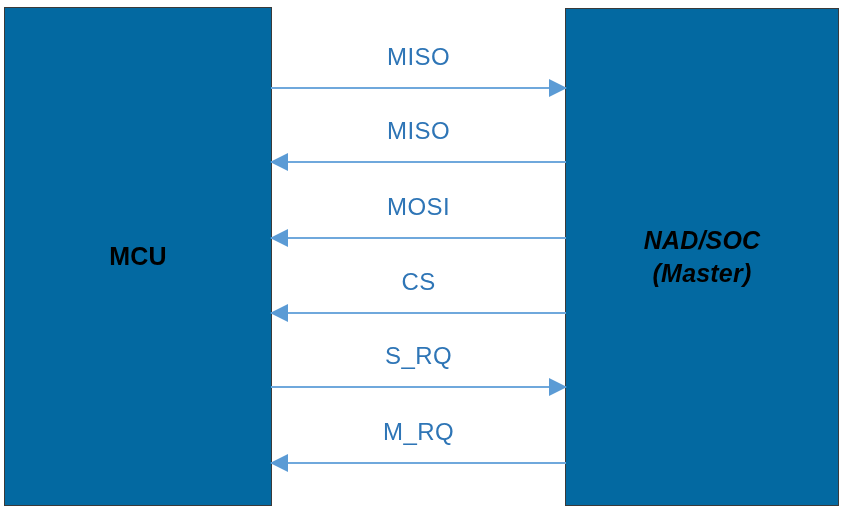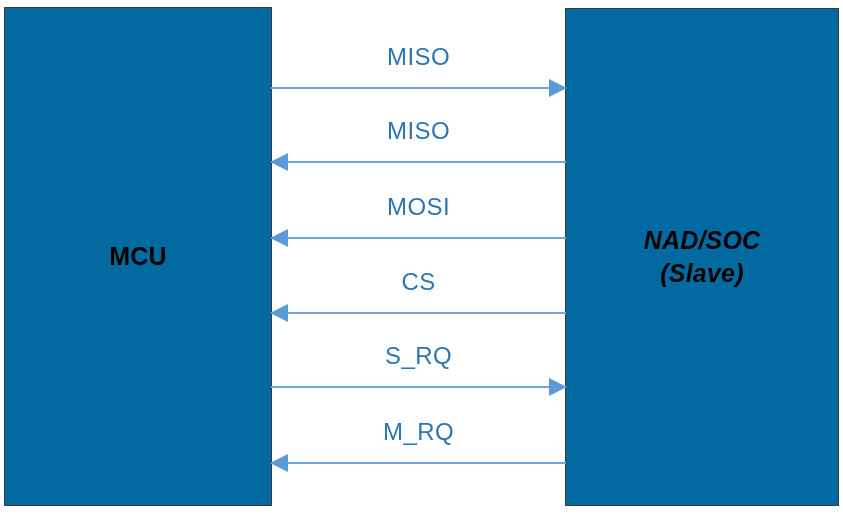--- a/index.html
+++ b/index.html
@@ -111,21 +111,21 @@
 <body>
 
 <div id="canvas">
 
   <div class="block" id="block-mcu">
     <span class="block-line">MCU</span>
   </div>
 
   <div class="block" id="block-nad">
     <span class="block-line">NAD/SOC</span>
-    <span class="block-line">(Slave)</span>
+    <span class="block-line">(Master)</span>
 
   </div>
 
   <div class="signal-row" style="top:88px;">
     <div class="signal-label">MISO</div>
     <div class="signal-line"></div>
     <div class="arrow-head right"></div>
   </div>
 
   <div class="signal-row" style="top:162px;">

